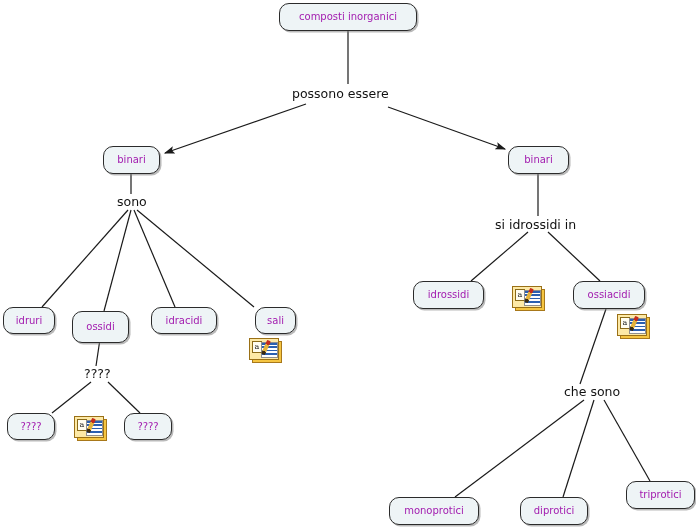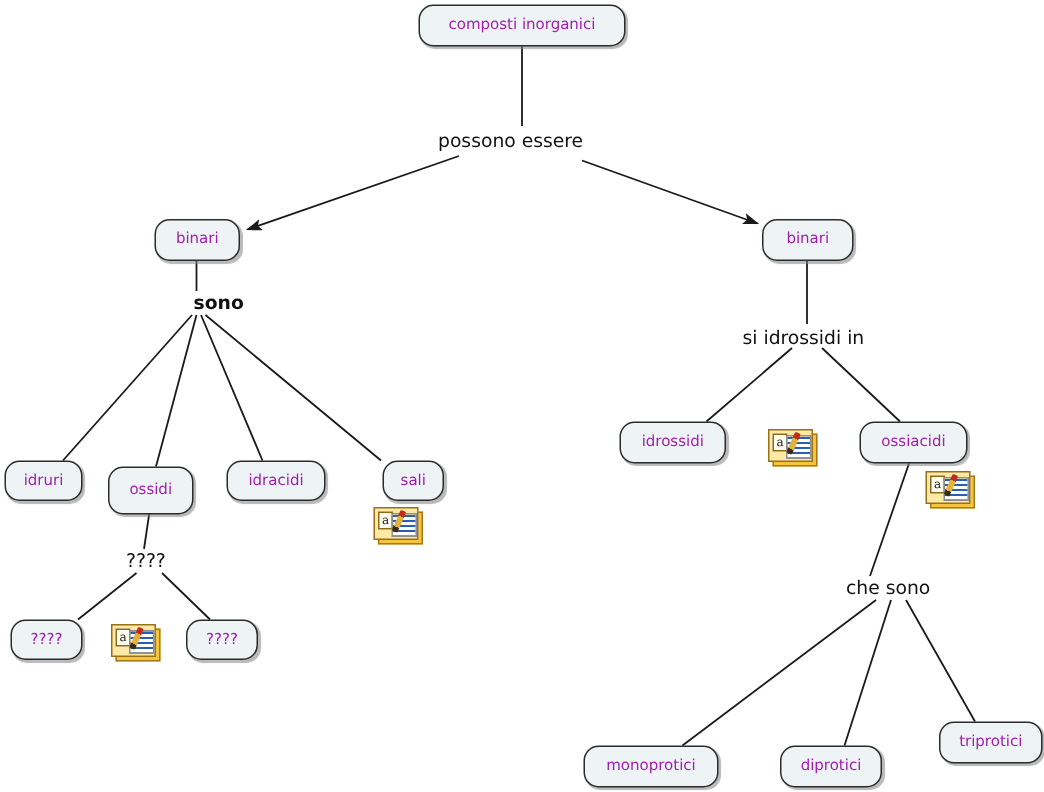--- a/index.html
+++ b/index.html
@@ -188,21 +188,21 @@
       </div>
       <div class="node" style="left: 520px; top: 497px; width: 68px; height: 28px;">
         <span>diprotici</span>
       </div>
       <div class="node" style="left: 626px; top: 481px; width: 69px; height: 28px;">
         <span>triprotici</span>
       </div>
     </div>
   <div id="label-layer">
       <div class="linklabel" style="left: 292px; top: 88px;">possono essere</div>
-      <div class="linklabel" style="left: 129px; top: 196px; font-weight: bold;">sono</div>
+      <div class="linklabel" style="left: 117px; top: 196px;">sono</div>
       <div class="linklabel" style="left: 495px; top: 219px;">si idrossidi in</div>
       <div class="linklabel" style="left: 84px; top: 368px;">????</div>
       <div class="linklabel" style="left: 564px; top: 386px;">che sono</div>
     </div>
   <div id="note-layer">
       <div class="note" style="left: 249px; top: 338px;">
         <div class="back"></div>
         <div class="front">
           <div class="letter">a</div>
           <div class="lines"></div>

